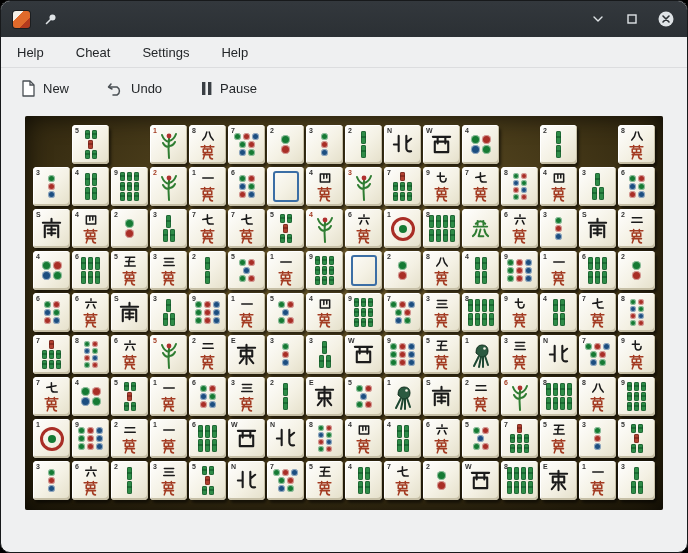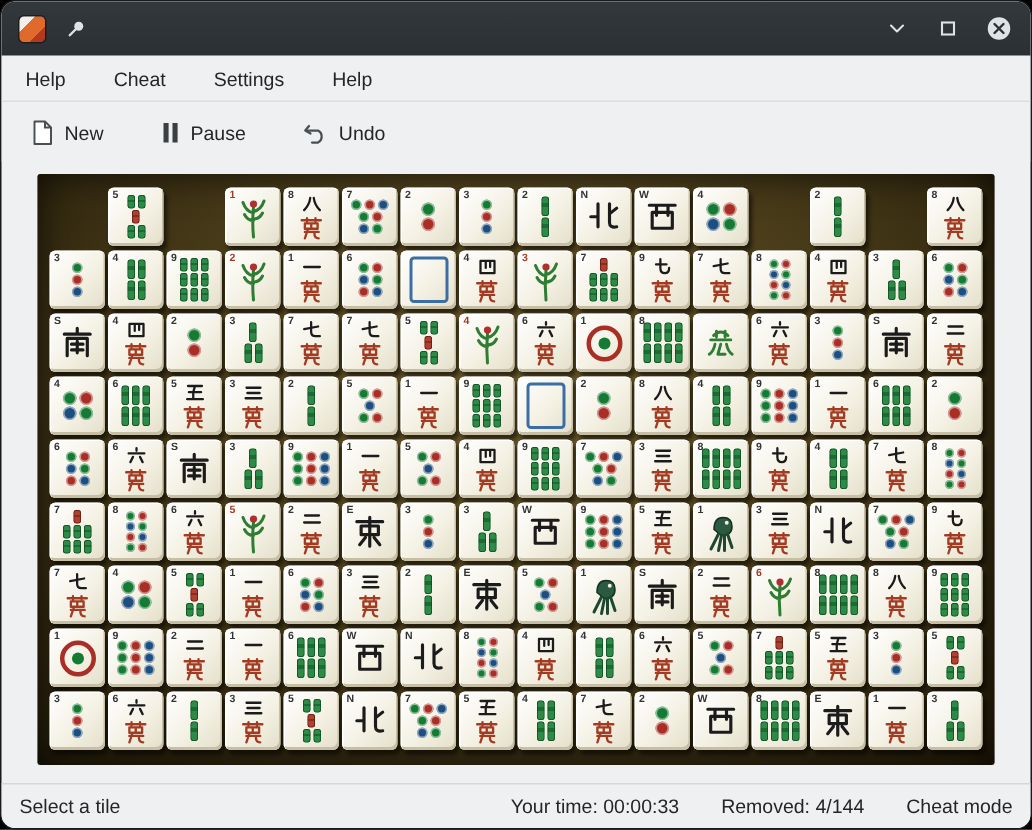--- a/index.html
+++ b/index.html
@@ -97,36 +97,36 @@
       <span>
         <svg width="15" height="17" viewBox="0 0 15 17">
             <path d="M2 1 H9 L13 5 V16 H2 Z" fill="#fff" stroke="#4a4f54" stroke-width="1.3" stroke-linejoin="round"></path>
             <path d="M9 1 V5 H13" fill="none" stroke="#4a4f54" stroke-width="1.3"></path>
           </svg>
       </span>
       <span>New</span>
     </div>
     <div class="tool-btn">
       <span>
+        <svg width="17" height="15" viewBox="0 0 17 15">
+            <path d="M4 3 L1.5 6 L5 8" fill="none" stroke="#4a4f54" stroke-width="1.5" stroke-linecap="round" stroke-linejoin="round"></path>
+            <path d="M2.5 6 H10 A4.5 4.5 0 0 1 10 14 H6" fill="none" stroke="#4a4f54" stroke-width="1.5" stroke-linecap="round"></path>
+          </svg>
+      </span>
+      <span>Undo</span>
+    </div>
+    <div class="tool-btn">
+      <span>
         <svg width="13" height="15" viewBox="0 0 13 15">
             <rect x="2" y="1" width="3.4" height="13" fill="#3a3f44"></rect>
             <rect x="8" y="1" width="3.4" height="13" fill="#3a3f44"></rect>
           </svg>
       </span>
       <span>Pause</span>
     </div>
-    <div class="tool-btn">
-      <span>
-        <svg width="17" height="15" viewBox="0 0 17 15">
-            <path d="M4 3 L1.5 6 L5 8" fill="none" stroke="#4a4f54" stroke-width="1.5" stroke-linecap="round" stroke-linejoin="round"></path>
-            <path d="M2.5 6 H10 A4.5 4.5 0 0 1 10 14 H6" fill="none" stroke="#4a4f54" stroke-width="1.5" stroke-linecap="round"></path>
-          </svg>
-      </span>
-      <span>Undo</span>
-    </div>
   </div>
 
   <div class="board-wrap">
     <div class="board">
       <div class="grid" id="grid">
           <div class="cell"></div>
           <div class="cell">
             <div class="tile">
               <div class="face">
                 <span class="corner">5</span>
@@ -2394,20 +2394,14 @@
                   <span class="stick" style="width: 5px; height: 13px;"></span>
                   <span class="stick" style="width: 5px; height: 13px;"></span>
                 </div>
               </div>
             </div>
           </div>
         </div>
     </div>
   </div>
 
-  <div class="statusbar">
-    <span class="left">Select a tile</span>
-    <span class="item">Your time: 00:00:33</span>
-    <span class="item">Removed: 4/144</span>
-    <span class="item">Cheat mode</span>
-  </div>
 
 </div>
 
 </body></html>

